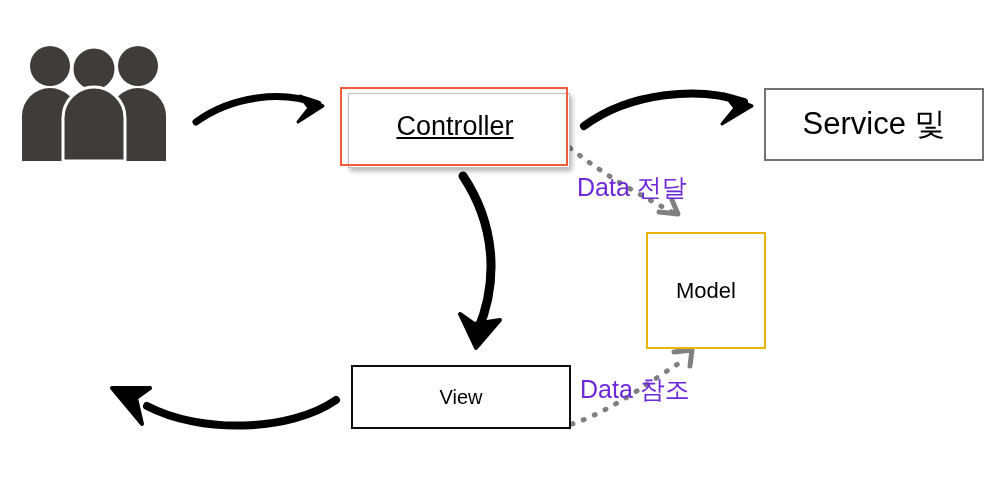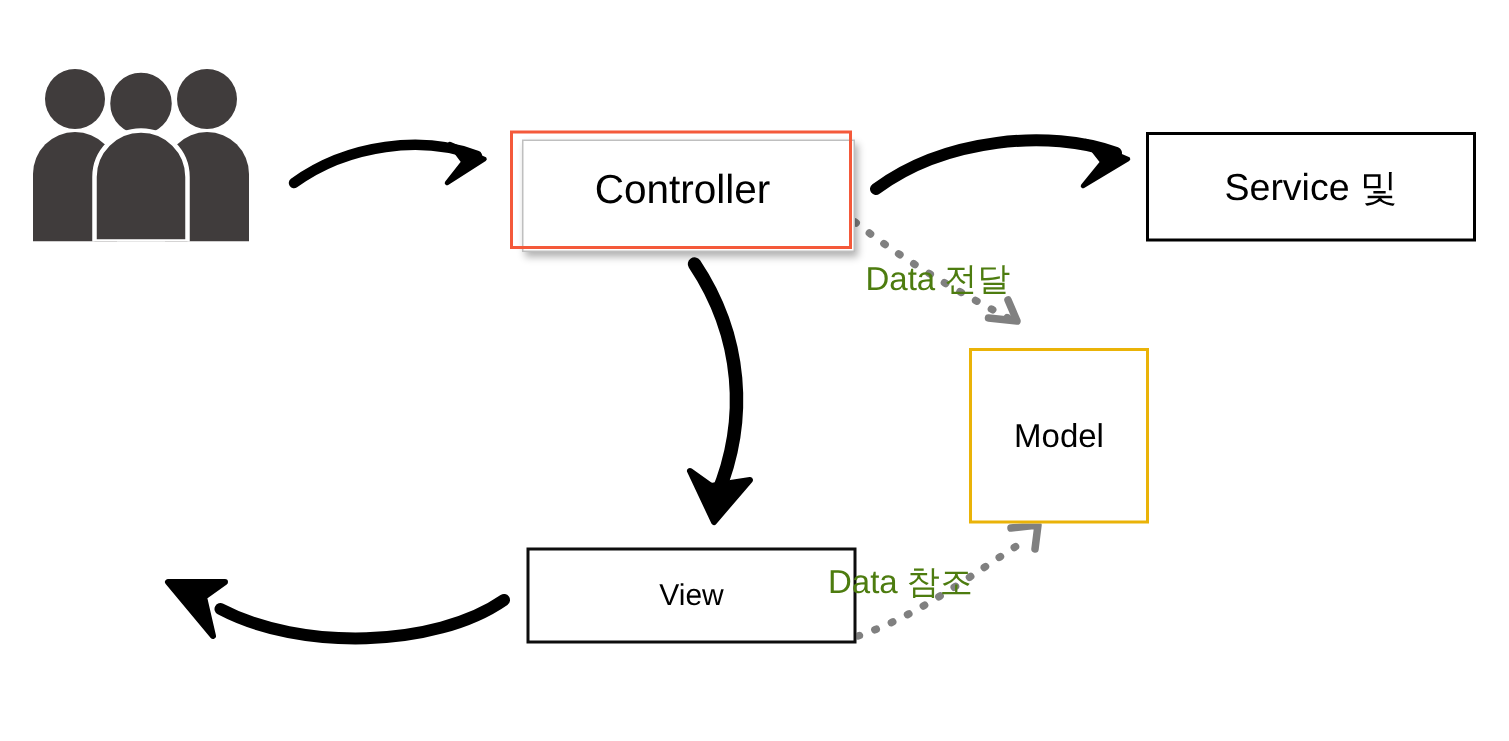--- a/index.html
+++ b/index.html
@@ -62,29 +62,30 @@
     left: 340px;
     top: 87px;
     width: 230px;
     height: 79px;
     display: flex;
     align-items: center;
     justify-content: center;
     font-size: 27px;
     color: #000000;
     z-index: 5;
+    text-decoration: underline;
   }
 
   #service-box {
     left: 764px;
     top: 88px;
     width: 220px;
     height: 73px;
-    border: 2px solid #000000;
-    font-size: 25px;
+    border: 2px solid #737373;
+    font-size: 31px;
     line-height: 1.12;
     z-index: 4;
   }
   #model-box {
     left: 646px;
     top: 232px;
     width: 120px;
     height: 117px;
     border: 2px solid #eab308;
     font-size: 22px;
@@ -95,27 +96,27 @@
     top: 365px;
     width: 220px;
     height: 64px;
     border: 2px solid #0d0d0d;
     font-size: 20px;
     z-index: 4;
   }
 
   .edge-label {
     position: absolute;
-    color: #4d7c0f;
-    font-size: 22px;
+    color: #6d28d9;
+    font-size: 25px;
     white-space: nowrap;
     z-index: 6;
   }
   #label-data-jeondal { left: 577px; top: 171px; }
-  #label-data-chamjo  { left: 552px; top: 373px; }
+  #label-data-chamjo  { left: 580px; top: 373px; }
 
   #people-icon {
     position: absolute;
     left: 14px;
     top: 44px;
     width: 160px;
     height: 117px;
     z-index: 4;
   }
 </style>

